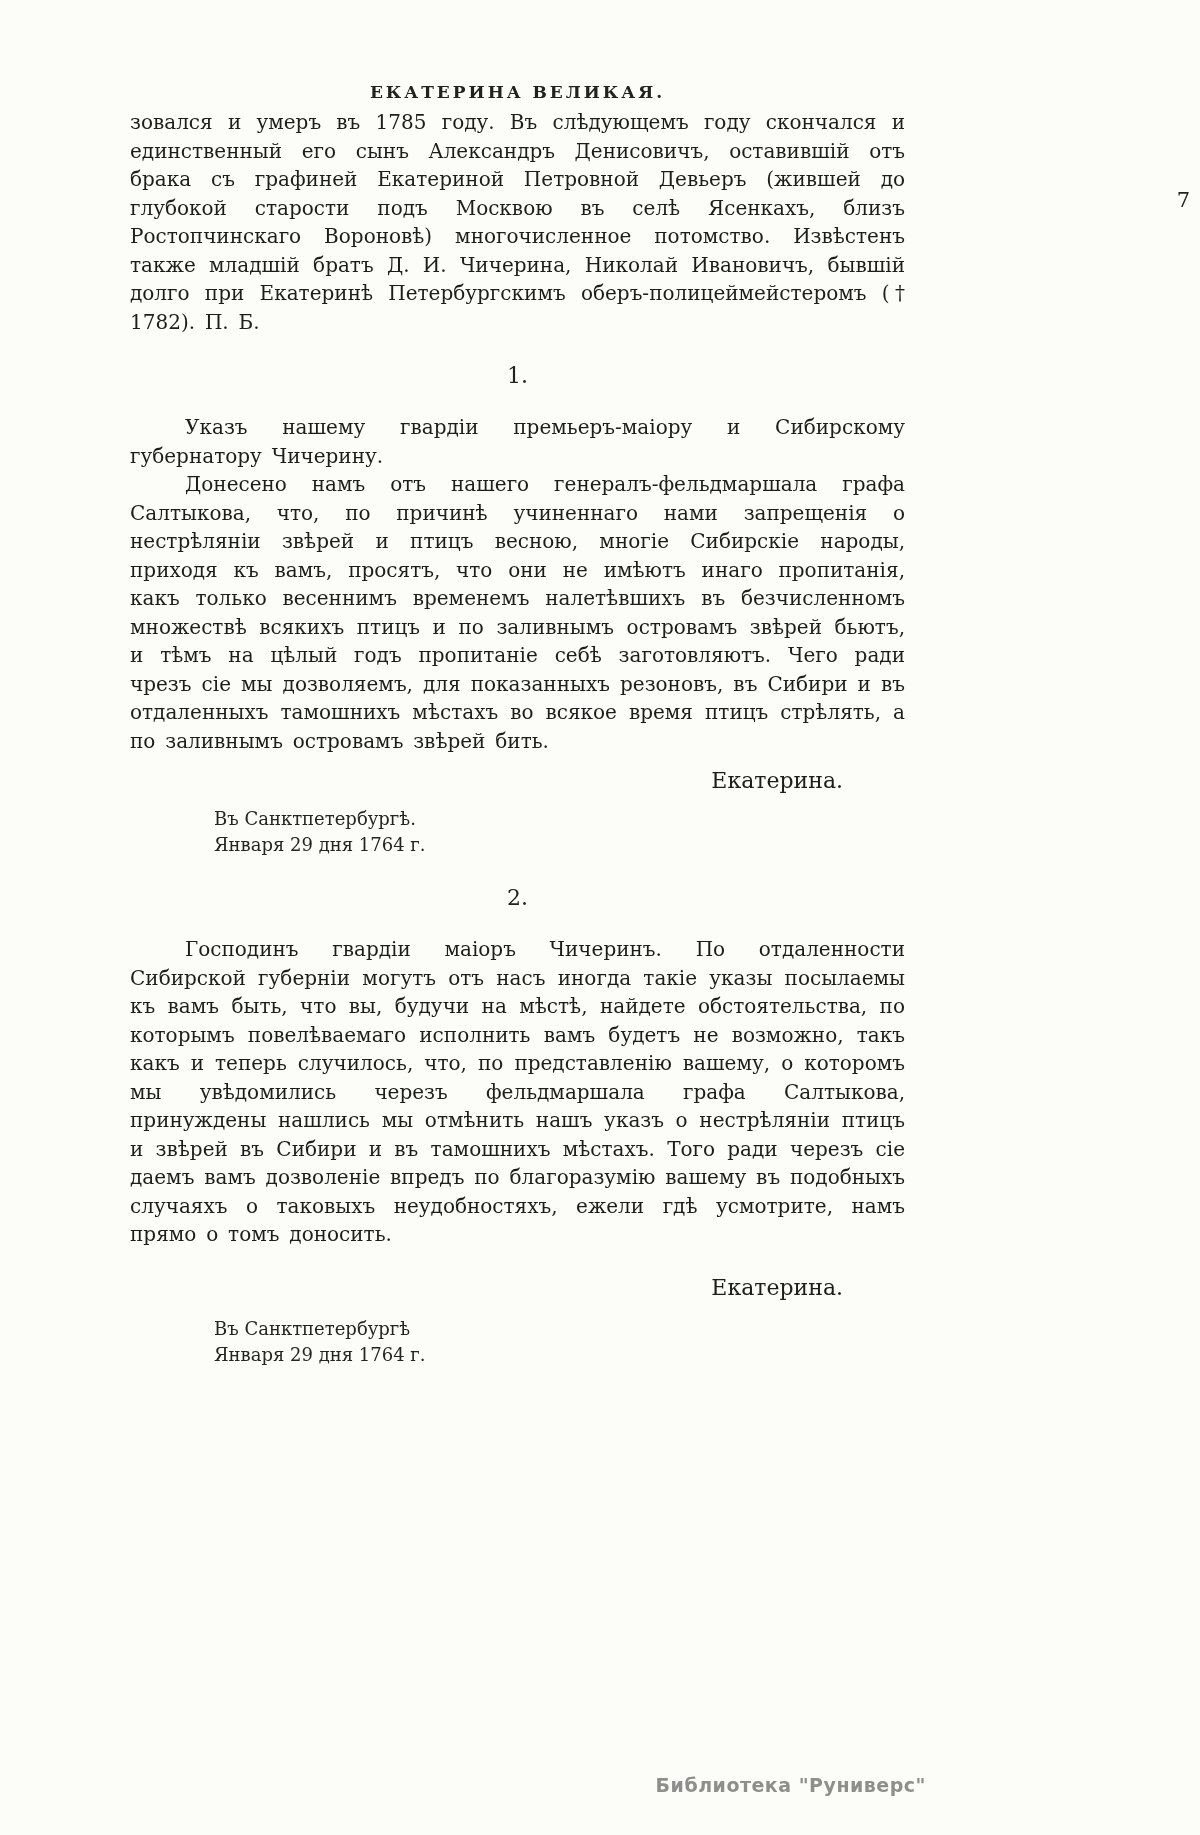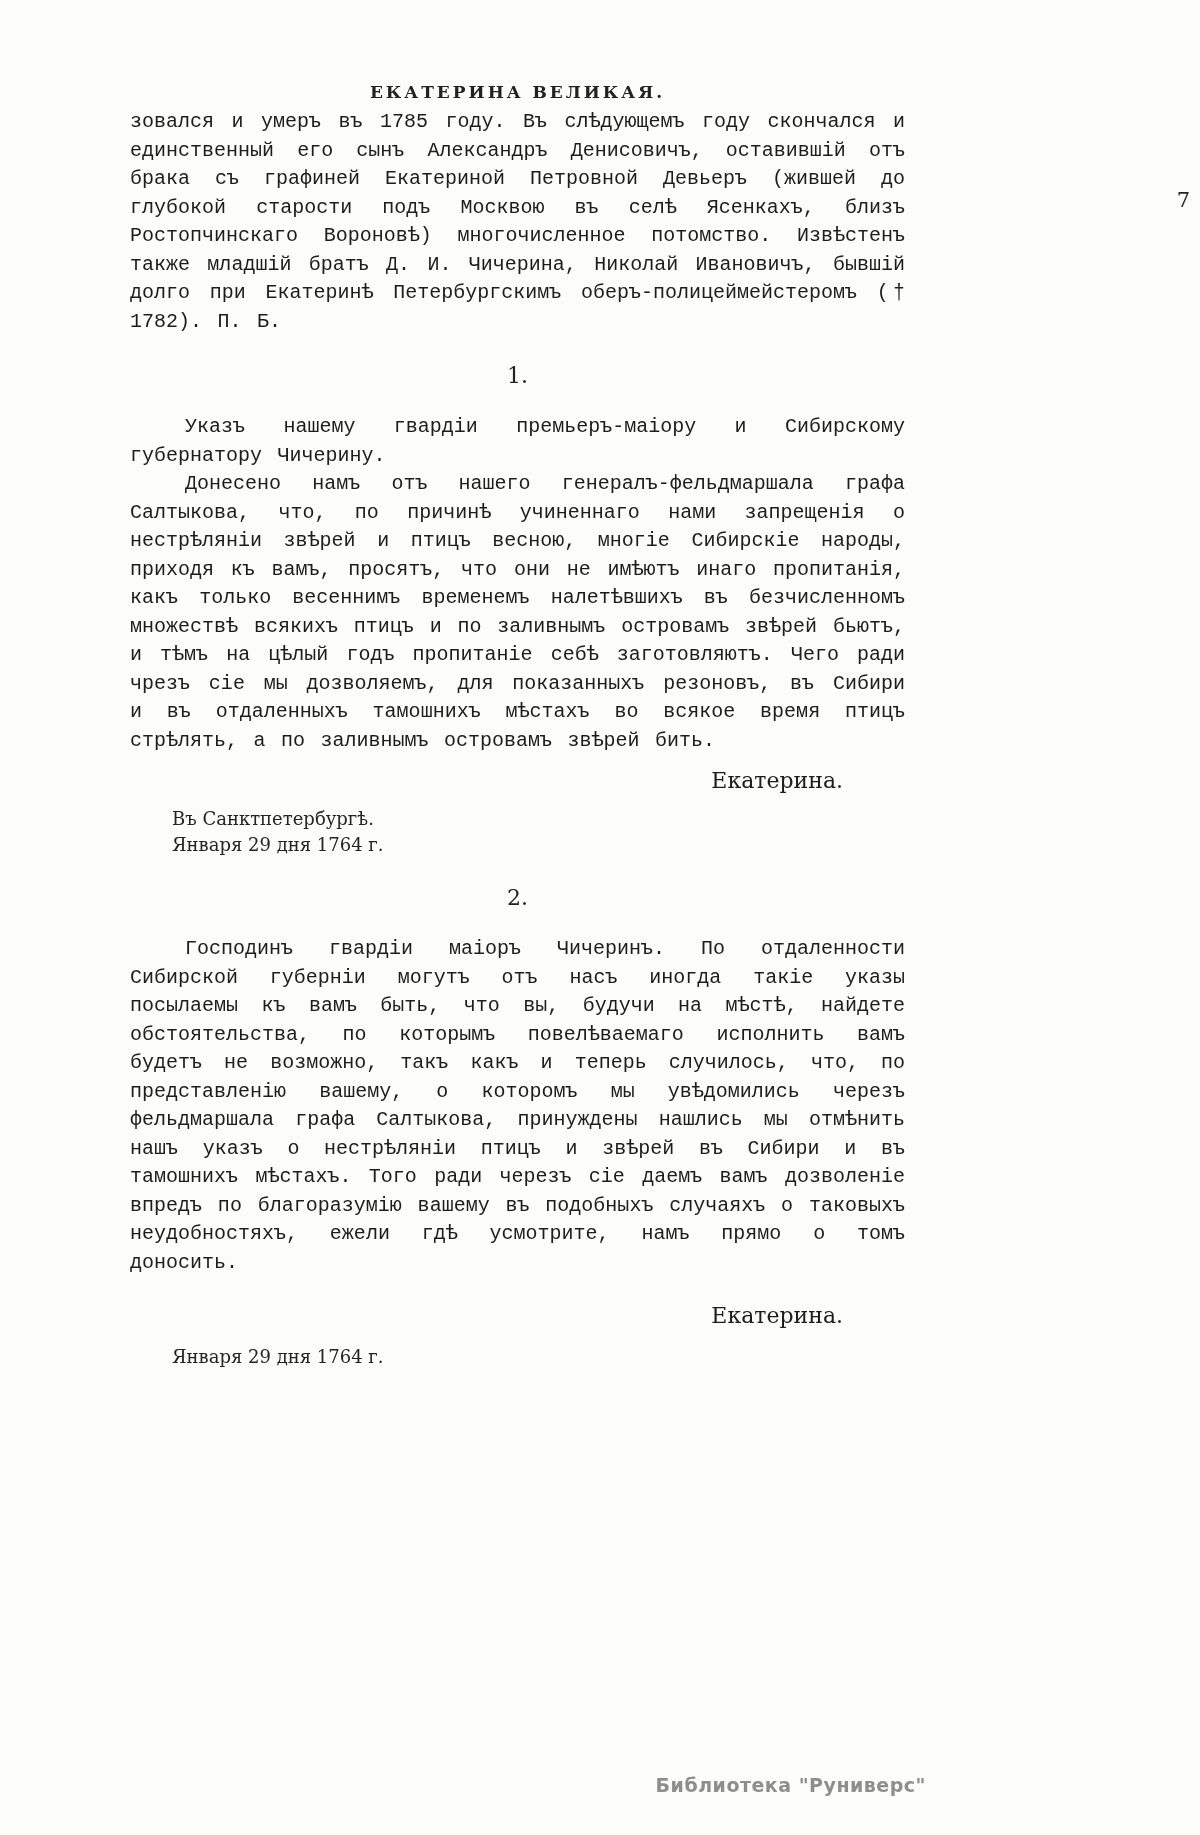--- a/index.html
+++ b/index.html
@@ -34,21 +34,20 @@
     font-size: 21px;
     color: #222220;
   }
 
   p.body-par {
     font-size: 20px;
     line-height: 28.5px;
     text-align: justify;
     word-spacing: 3.5px;
     margin: 0;
-    font-family: Liberation Mono, monospace;
   }
   p.indent { text-indent: 55px; }
   .intro { margin-top: 22px; }
 
   .section-number {
     text-align: center;
     font-size: 22px;
     margin-top: 27px;
     margin-bottom: 25px;
     color: #222220;
@@ -57,21 +56,21 @@
   .signature {
     text-align: right;
     padding-right: 62px;
     font-size: 22px;
     margin-top: 13px;
     word-spacing: normal;
   }
 
   .dateline {
     margin-top: 13px;
-    margin-left: 42px;
+    margin-left: 84px;
     font-size: 18px;
     line-height: 26px;
     color: #242422;
   }
 
   .watermark {
     position: absolute;
     top: 1774px;
     right: 274px;
     font-family: "DejaVu Sans", "Liberation Sans", sans-serif;
@@ -107,20 +106,21 @@
       <div>Января 29 дня 1764 г.</div>
     </div>
 
     <div class="section-number">2.</div>
 
     <p class="body-par indent">Господинъ гвардіи маіоръ Чичеринъ. По отдаленности Сибирской губерніи могутъ отъ насъ иногда такіе указы посылаемы къ вамъ быть, что вы, будучи на мѣстѣ, найдете обстоятельства, по которымъ повелѣваемаго исполнить вамъ будетъ не возможно, такъ какъ и теперь случилось, что, по представленію вашему, о которомъ мы увѣдомились черезъ фельдмаршала графа Салтыкова, принуждены нашлись мы отмѣнить нашъ указъ о нестрѣляніи птицъ и звѣрей въ Сибири и въ тамошнихъ мѣстахъ. Того ради черезъ сіе даемъ вамъ дозволеніе впредъ по благоразумію вашему въ подобныхъ случаяхъ о таковыхъ неудобностяхъ, ежели гдѣ усмотрите, намъ прямо о томъ доносить.</p>
 
     <div class="body-par signature" style="margin-top: 26px;">Екатерина.</div>
 
     <div class="dateline" style="margin-top: 16px;">
+      <div>Въ Санктпетербургѣ</div>
       <div>Января 29 дня 1764 г.</div>
     </div>
 
   </div>
 
   <div class="page-number">7</div>
 
   <div class="watermark">Библиотека "Руниверс"</div>
 
 </div>

